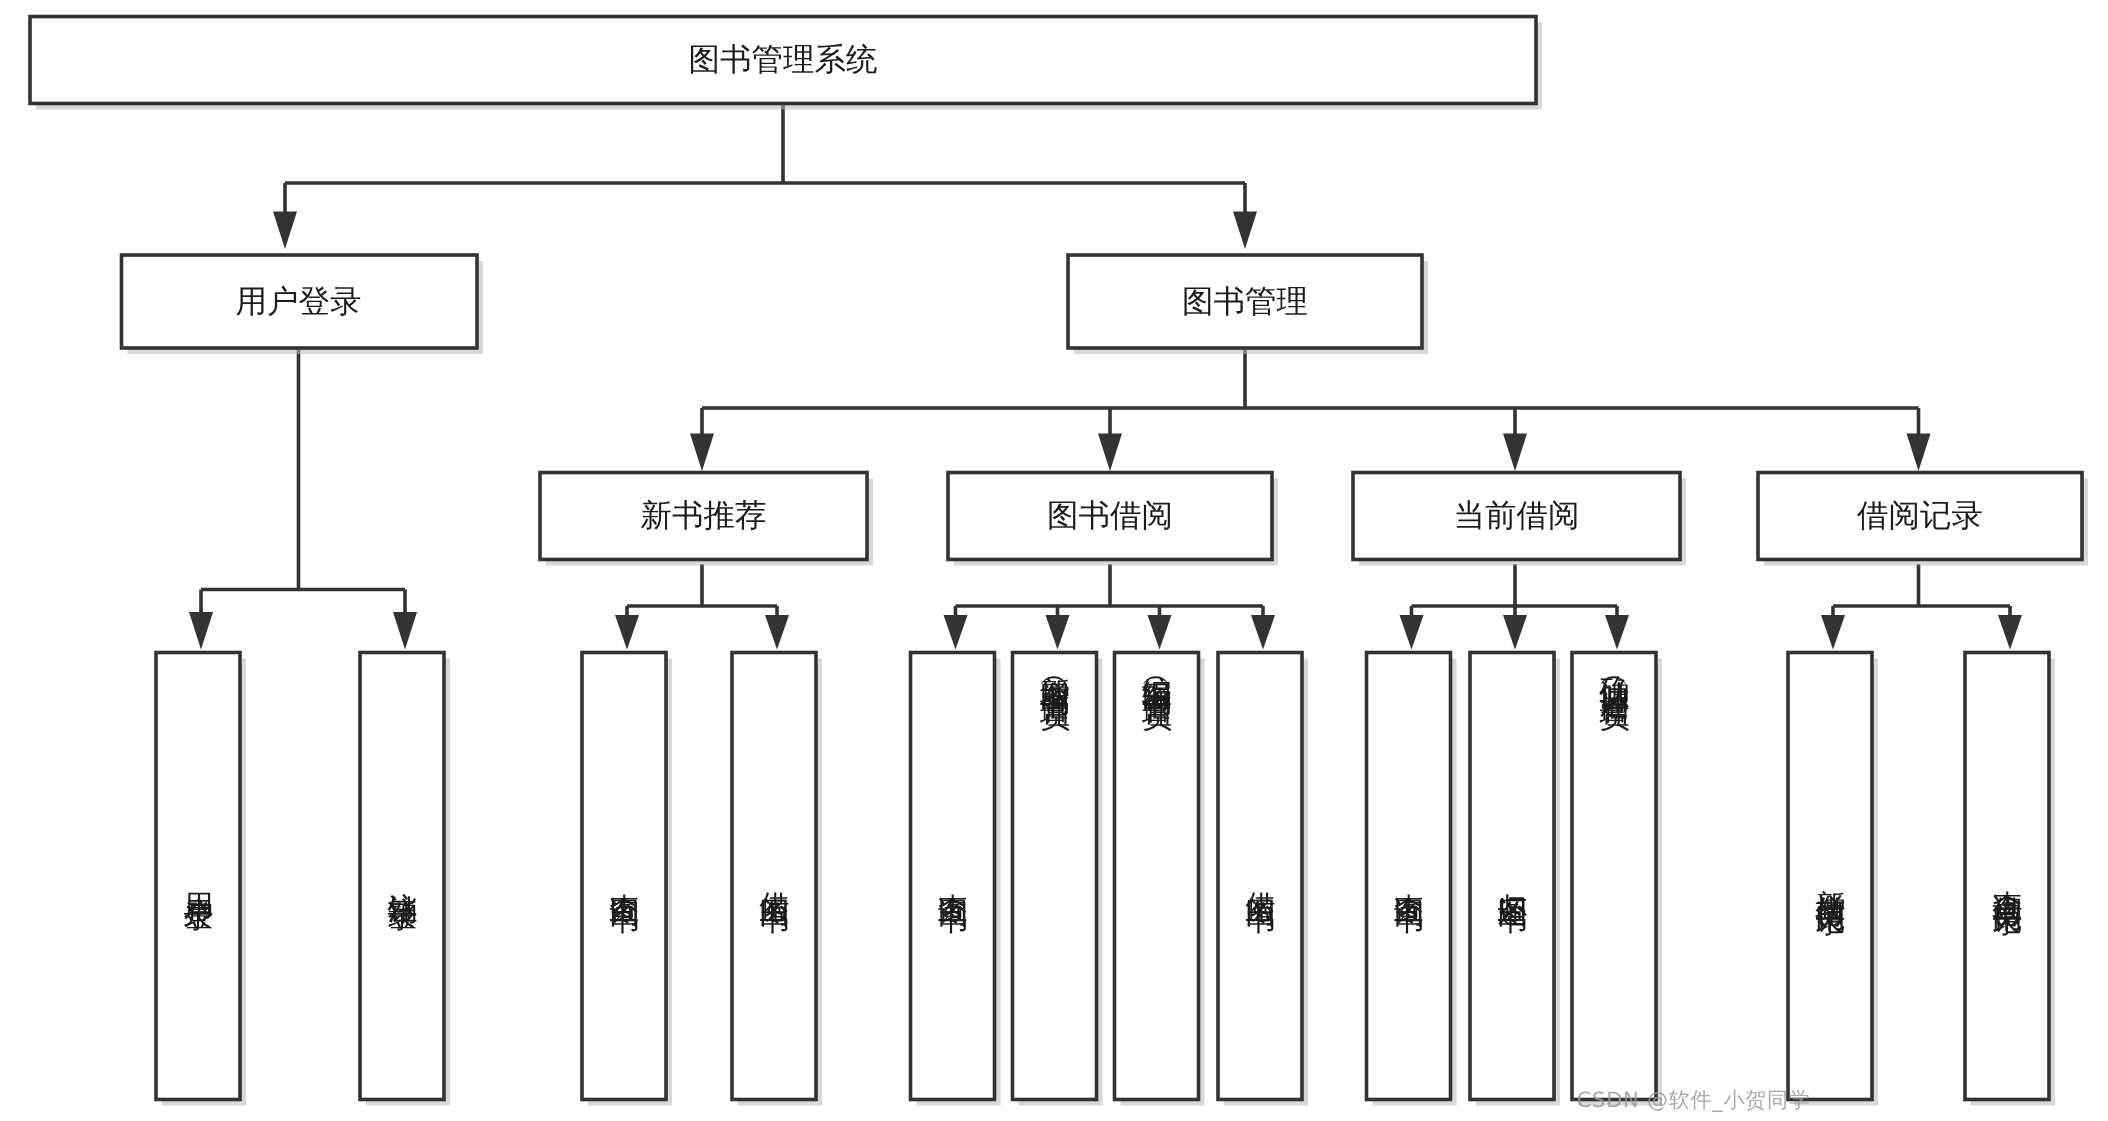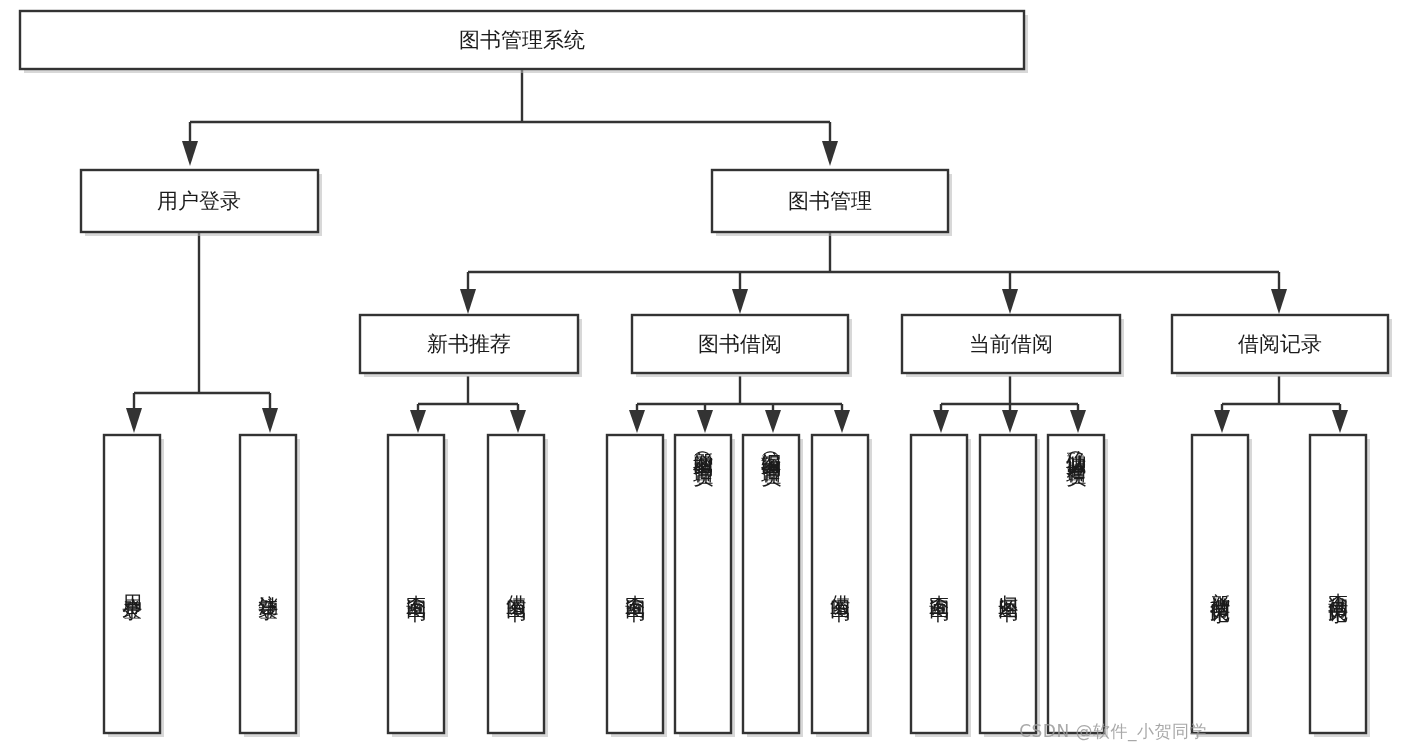--- a/index.html
+++ b/index.html
@@ -70,21 +70,21 @@
     letter-spacing: 2.5px;
     color: #1b1b1b;
     white-space: nowrap;
     text-align: center;
   }
   #watermark {
     position: absolute;
     right: 8px;
     bottom: 4px;
     font-family: "DejaVu Sans", "Liberation Sans", sans-serif;
-    font-size: 17px;
+    font-size: 14px;
     color: #9a9a9a;
     opacity: 0.85;
     letter-spacing: 0.5px;
     white-space: nowrap;
   }
 </style>
 </head>
 <body>
 
 <div id="diagram-root">

